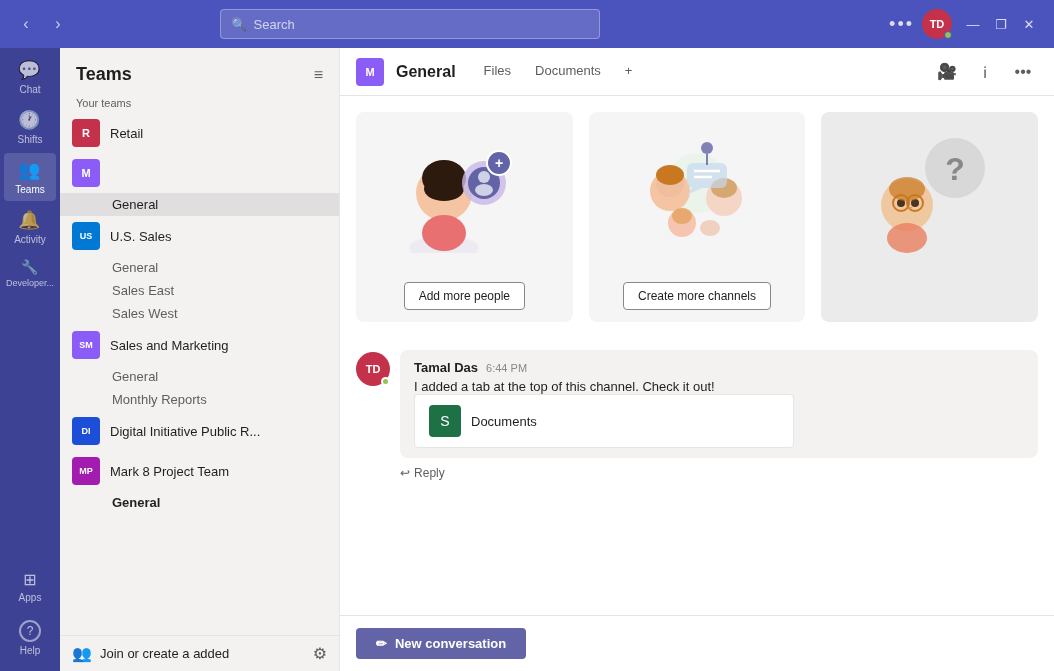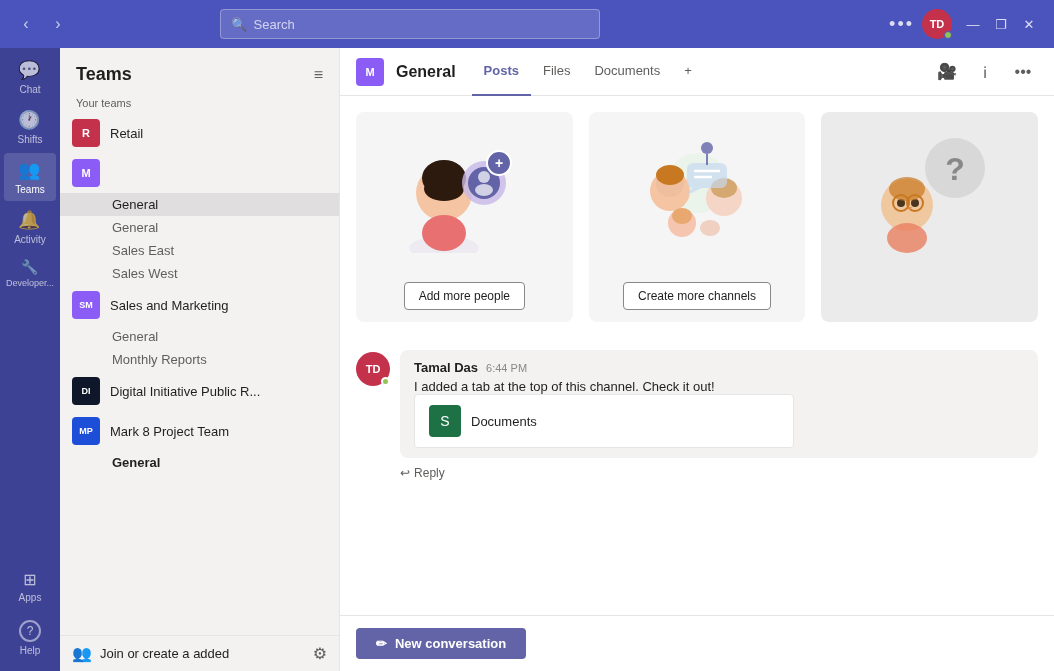--- a/index.html
+++ b/index.html
@@ -295,20 +295,25 @@
       </div>
 
       <div class="team-item">
         <div class="team-avatar" style="background:#8b5cf6;">M</div>
         <span class="team-more">•••</span>
       </div>
       <div class="channel-item active">
         <span class="channel-name">General</span>
       </div>
 
+      <div class="team-item">
+        <div class="team-avatar" style="background:#0078d4;font-size:9px;">US</div>
+        <span class="team-name">U.S. Sales</span>
+        <span class="team-more">•••</span>
+      </div>
       <div class="channel-item">
         <span class="channel-name faded">General</span>
       </div>
       <div class="channel-item">
         <span class="channel-name faded">Sales East</span>
       </div>
       <div class="channel-item">
         <span class="channel-name faded">Sales West</span>
       </div>
 
@@ -318,27 +323,27 @@
         <span class="team-more">•••</span>
       </div>
       <div class="channel-item">
         <span class="channel-name faded">General</span>
       </div>
       <div class="channel-item">
         <span class="channel-name faded">Monthly Reports</span>
       </div>
 
       <div class="team-item">
-        <div class="team-avatar" style="background:#0f172a;font-size:9px;">DI</div>
+        <div class="team-avatar" style="background:#1d4ed8;font-size:9px;">DI</div>
         <span class="team-name">Digital Initiative Public R...</span>
         <span class="team-more">•••</span>
       </div>
 
       <div class="team-item">
-        <div class="team-avatar" style="background:#1d4ed8;font-size:9px;">MP</div>
+        <div class="team-avatar" style="background:#a21caf;font-size:9px;">MP</div>
         <span class="team-name">Mark 8 Project Team</span>
         <span class="team-more">•••</span>
       </div>
       <div class="channel-item">
         <span class="channel-name" style="font-weight:700;">General</span>
       </div>
     </div>
 
     <div class="sidebar-bottom">
       <div class="join-team">
@@ -350,23 +355,20 @@
   </div>
 
   <div class="main-content">
 
     <div class="channel-header">
       <div class="channel-header-avatar">
         <span>M</span>
       </div>
       <span class="channel-header-name">General</span>
       <div class="channel-tabs">
-        <div class="channel-tab active">
-          <span>Posts</span>
-        </div>
         <div class="channel-tab">
           <span>Files</span>
         </div>
         <div class="channel-tab">
           <span>Documents</span>
         </div>
         <div class="channel-tab">
           <span>+</span>
         </div>
       </div>

